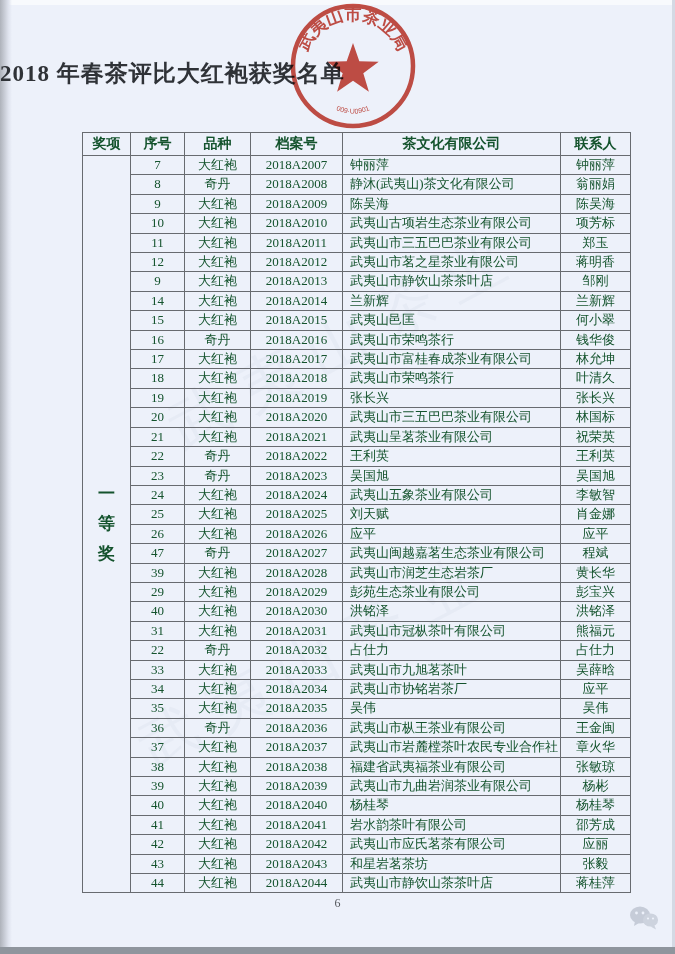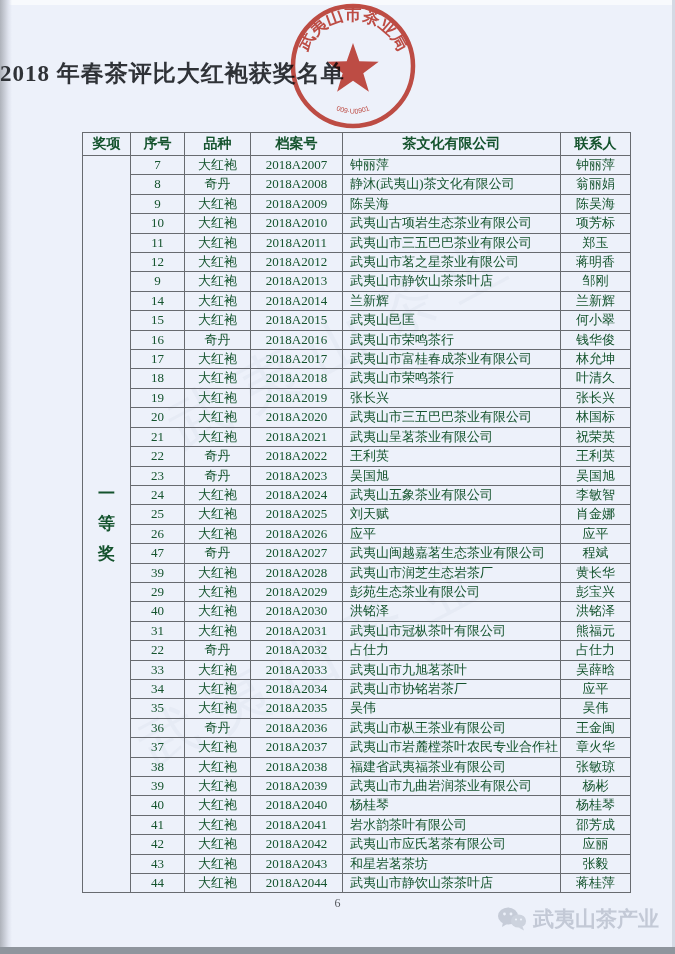--- a/index.html
+++ b/index.html
@@ -371,17 +371,16 @@
     <svg width="30" height="26" viewBox="0 0 30 26">
       <ellipse cx="11" cy="10" rx="10" ry="8.6" fill="#c6ccd8"></ellipse>
       <circle cx="7.5" cy="8" r="1.4" fill="#edf1fa"></circle>
       <circle cx="14" cy="8" r="1.4" fill="#edf1fa"></circle>
       <path d="M 6 16 L 5 21 L 10 18 Z" fill="#c6ccd8"></path>
       <ellipse cx="21.5" cy="15" rx="7.6" ry="6.6" fill="#cdd3de"></ellipse>
       <circle cx="19" cy="13.5" r="1.1" fill="#edf1fa"></circle>
       <circle cx="24" cy="13.5" r="1.1" fill="#edf1fa"></circle>
       <path d="M 25.5 20.5 L 27 24.5 L 21.5 21.5 Z" fill="#cdd3de"></path>
     </svg>
-    <span>武夷山茶产业</span>
   </div>
 
   <div class="edge-bottom"></div>
 </div>
 
 </body></html>

